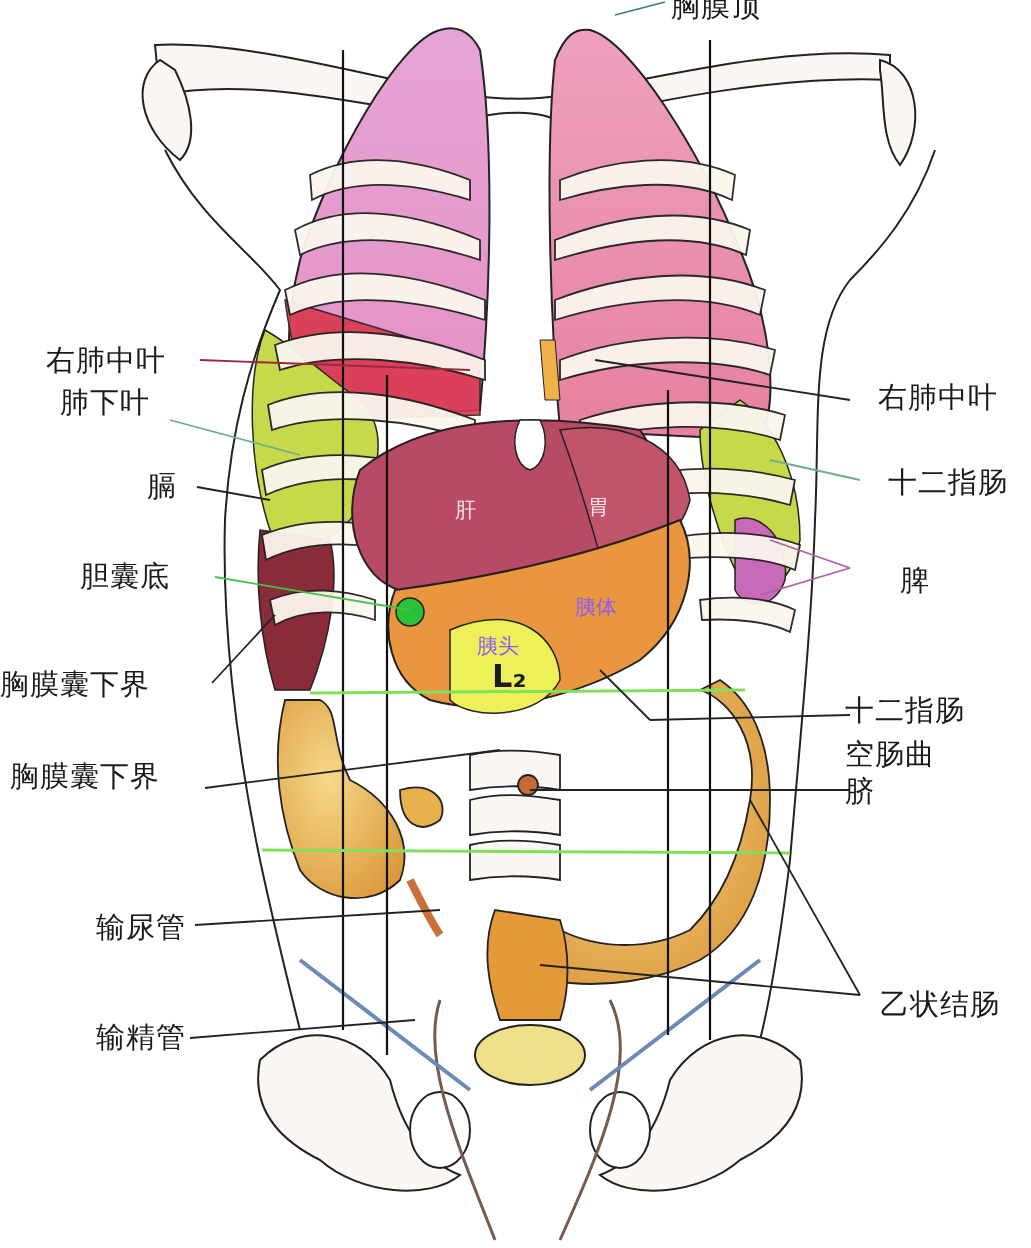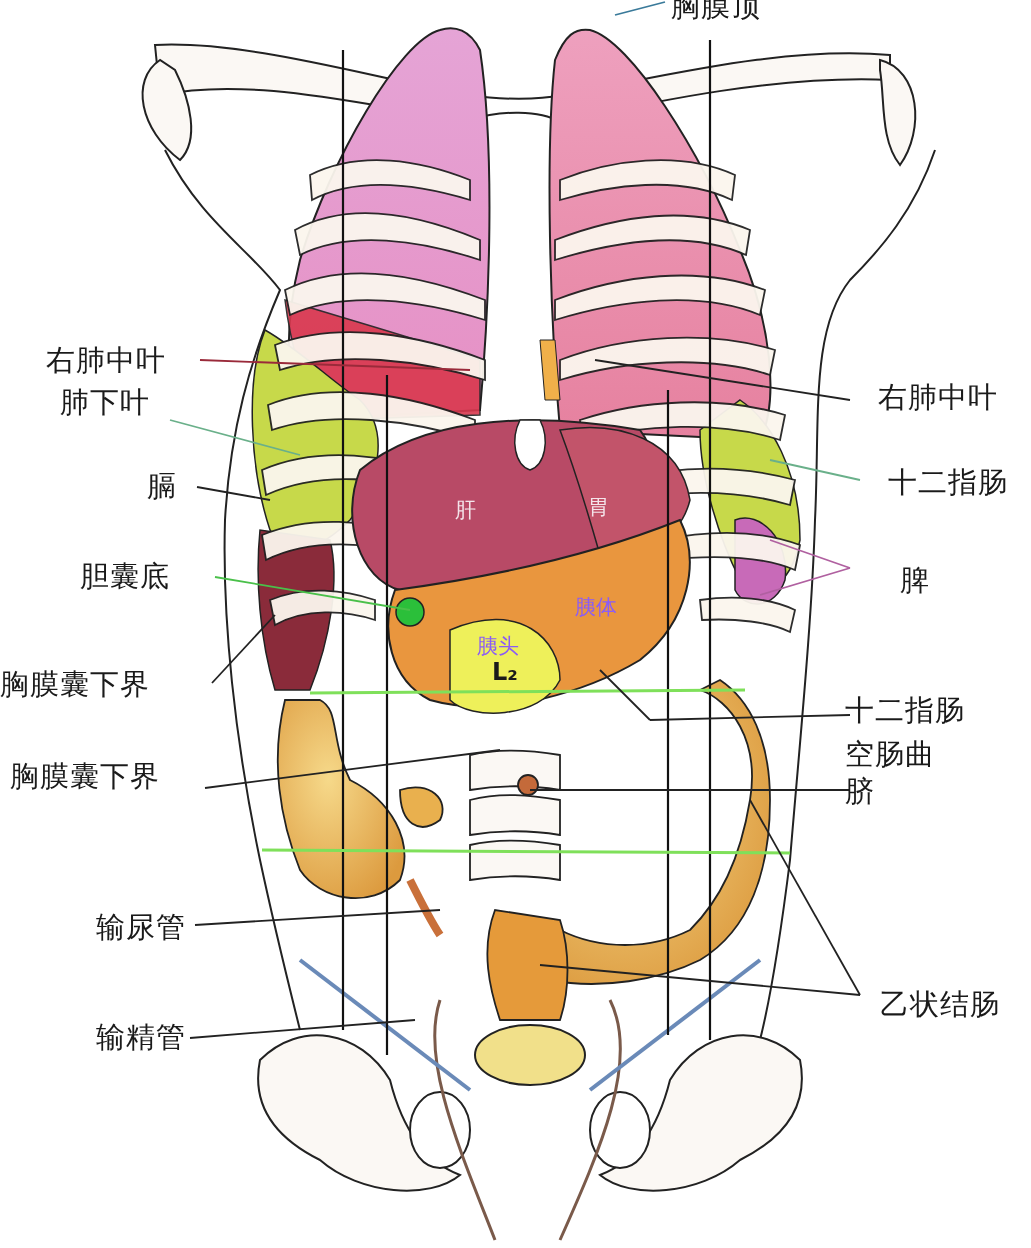--- a/index.html
+++ b/index.html
@@ -2,21 +2,21 @@
 <html><head>
 <meta charset="utf-8">
 <style>
   html, body { margin: 0; padding: 0; background: #ffffff; }
   #stage { position: relative; width: 1031px; height: 1248px; overflow: hidden; background: #ffffff;
            font-family: "DejaVu Sans", "Liberation Sans", sans-serif; }
   svg#art { position: absolute; left: 0; top: 0; }
   .lbl { position: absolute; font-size: 29px; color: #1a1a1a; white-space: nowrap; letter-spacing: 1px; line-height: 1; }
   .inlbl { position: absolute; font-size: 21px; color: #8b5cf6; white-space: nowrap; line-height: 1; }
   .inlbl.light { color: #f4e4ea; }
-  .inlbl.big { font-size: 24px; font-weight: bold; color: #1a1a1a; }
+  .inlbl.big { font-size: 32px; font-weight: bold; color: #1a1a1a; }
 </style>
 </head>
 <body>
 
 <div id="stage">
 
 <svg id="art" width="1031" height="1248" viewBox="0 0 1031 1248">
   <defs>
     <linearGradient id="gLungR" x1="0" y1="0" x2="0" y2="1">
       <stop offset="0" stop-color="#e5a4d6"></stop>

